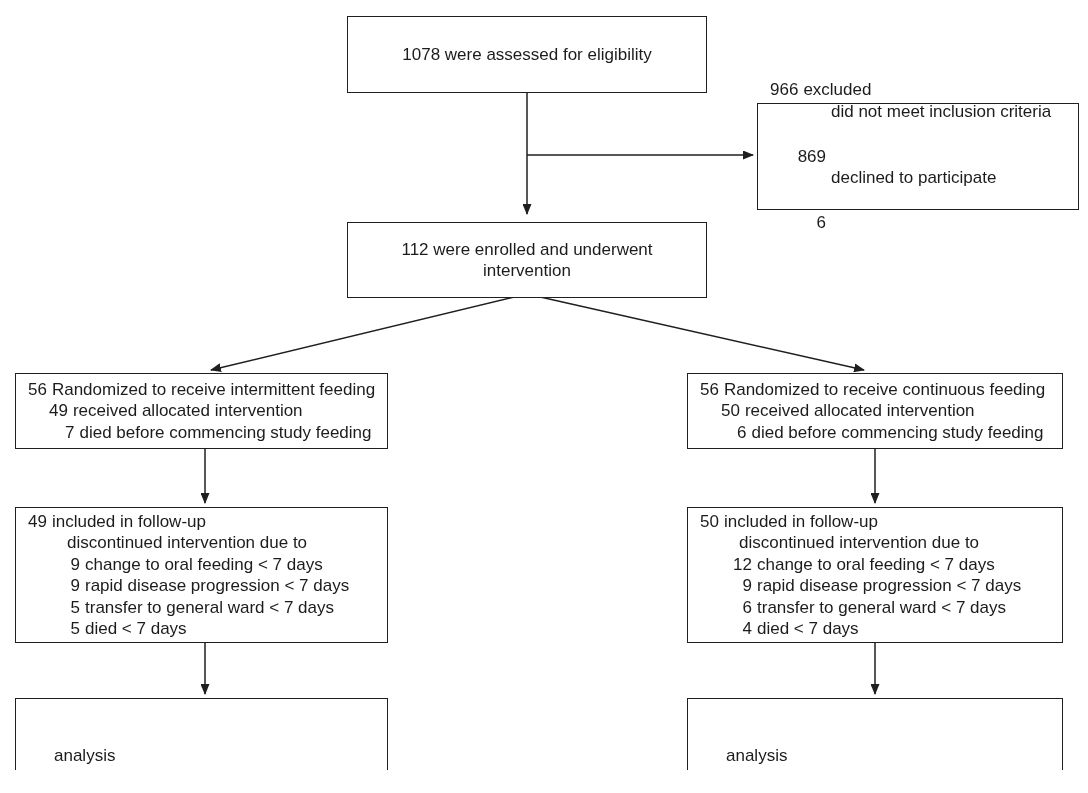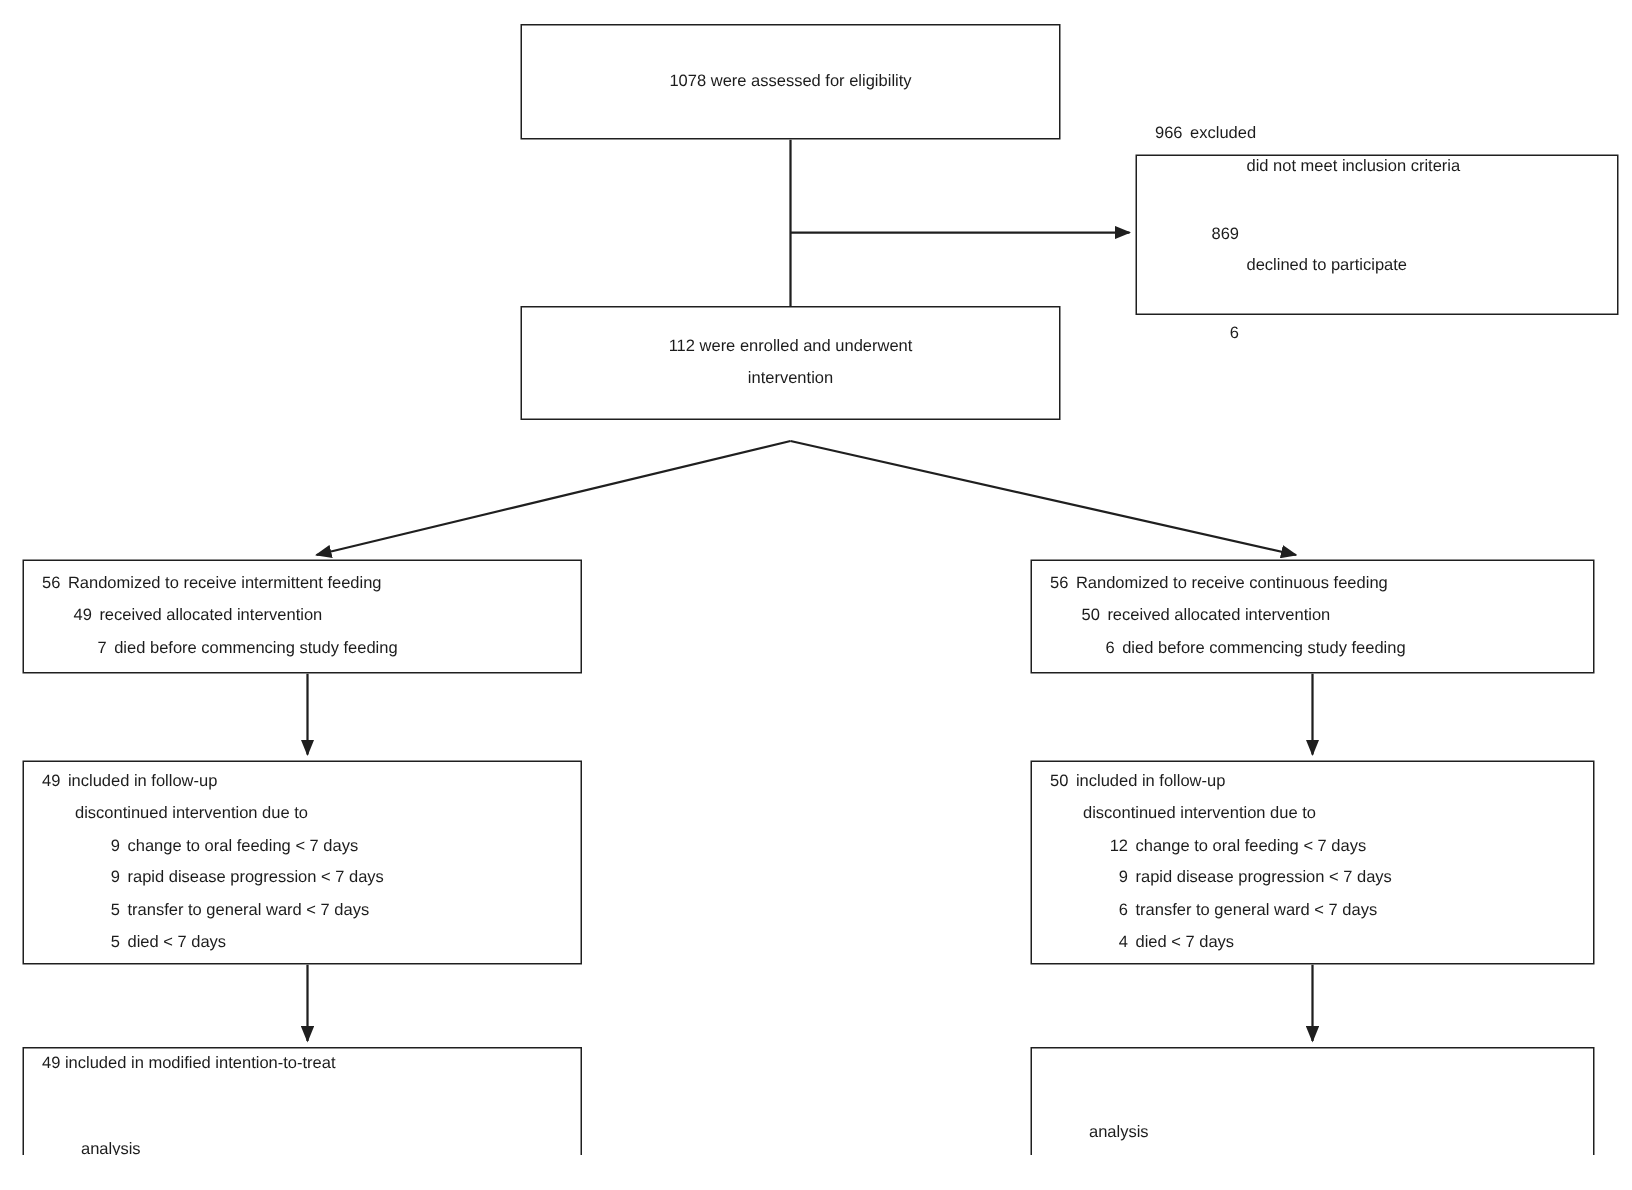--- a/index.html
+++ b/index.html
@@ -6,21 +6,21 @@
     margin: 0;
     padding: 0;
     background: #ffffff;
   }
   #stage {
     position: relative;
     width: 1088px;
     height: 770px;
     background: #ffffff;
     font-family: "Liberation Sans", "DejaVu Sans", sans-serif;
-    font-size: 11px;
+    font-size: 17px;
     color: #1c1c1c;
     overflow: hidden;
   }
   #connectors {
     position: absolute;
     left: 0;
     top: 0;
     width: 1088px;
     height: 793px;
   }
@@ -44,39 +44,39 @@
     white-space: nowrap;
     display: flex;
     gap: 5px;
   }
   .line.center {
     display: block;
     white-space: nowrap;
   }
   .indent1 { margin-left: 21px; }
   .indent2 { margin-left: 37px; }
-  .subhead { margin-left: 22px; }
+  .subhead { margin-left: 39px; }
   .mitt-line2 { margin-left: 26px; margin-top: 36px; }
   .reason .num {
     display: inline-block;
     width: 52px;
     text-align: right;
     flex: 0 0 auto;
   }
   .excl-reason .num {
     display: inline-block;
     width: 56px;
     text-align: right;
     flex: 0 0 auto;
     margin-top: 45px;
   }
   
   #box-assessed   { left: 347px; top: 16px;  width: 360px; height: 77px; }
   #box-excluded   { left: 757px; top: 103px; width: 322px; height: 107px; }
-  #box-enrolled   { left: 347px; top: 204px; width: 360px; height: 76px; }
+  #box-enrolled   { left: 347px; top: 222px; width: 360px; height: 76px; }
   #box-group-left { left: 15px;  top: 373px; width: 373px; height: 76px; }
   #box-group-right{ left: 687px; top: 373px; width: 376px; height: 76px; }
   #box-fu-left    { left: 15px;  top: 507px; width: 373px; height: 136px; }
   #box-fu-right   { left: 687px; top: 507px; width: 376px; height: 136px; }
   #box-mitt-left  { left: 15px;  top: 698px; width: 373px; height: 80px; }
   #box-mitt-right { left: 687px; top: 698px; width: 376px; height: 80px; }
 </style>
 </head>
 <body>
 
@@ -194,21 +194,20 @@
       <span class="num">6</span>
       <span>transfer to general ward &lt; 7 days</span>
     </div>
     <div class="line reason">
       <span class="num">4</span>
       <span>died &lt; 7 days</span>
     </div>
   </div>
 
   <div class="box" id="box-mitt-left">
-    <div class="line">49 included in modified intention-to-treat</div>
     <div class="line mitt-line2">analysis</div>
   </div>
 
   <div class="box" id="box-mitt-right">
     <div class="line mitt-line2">analysis</div>
   </div>
 
 </div>
 
 </body></html>

